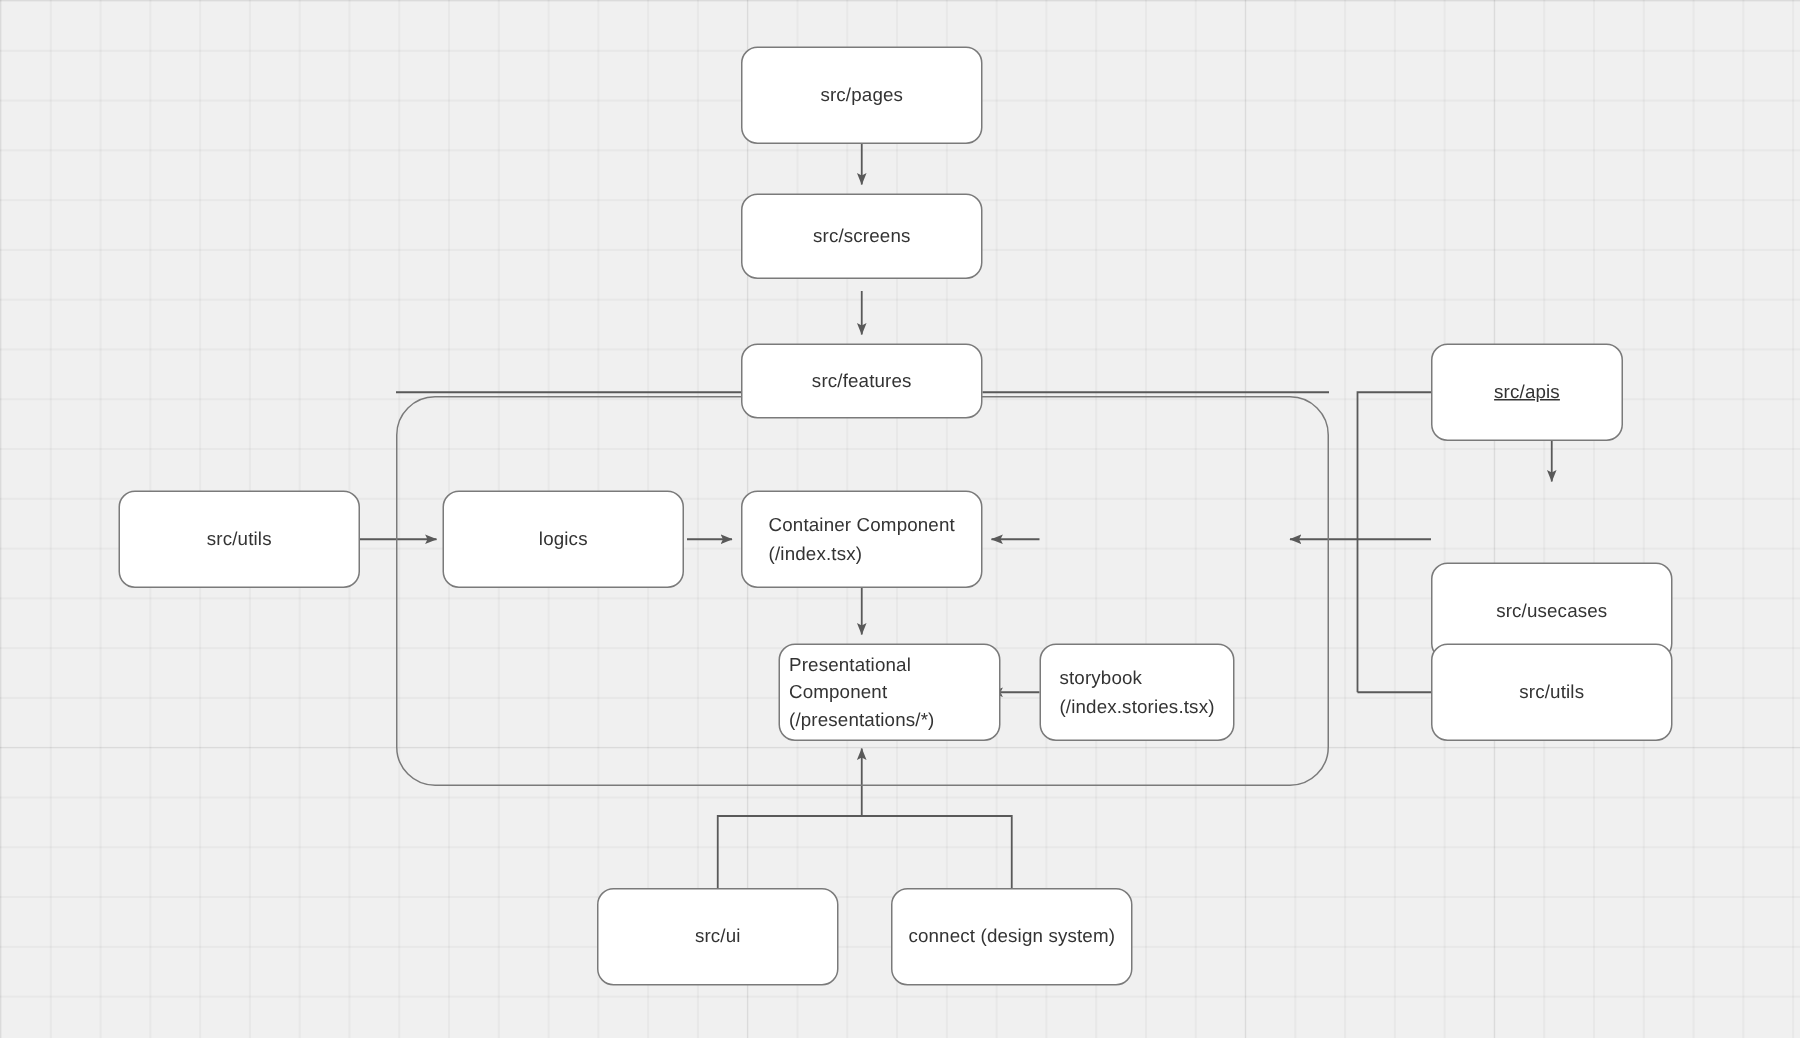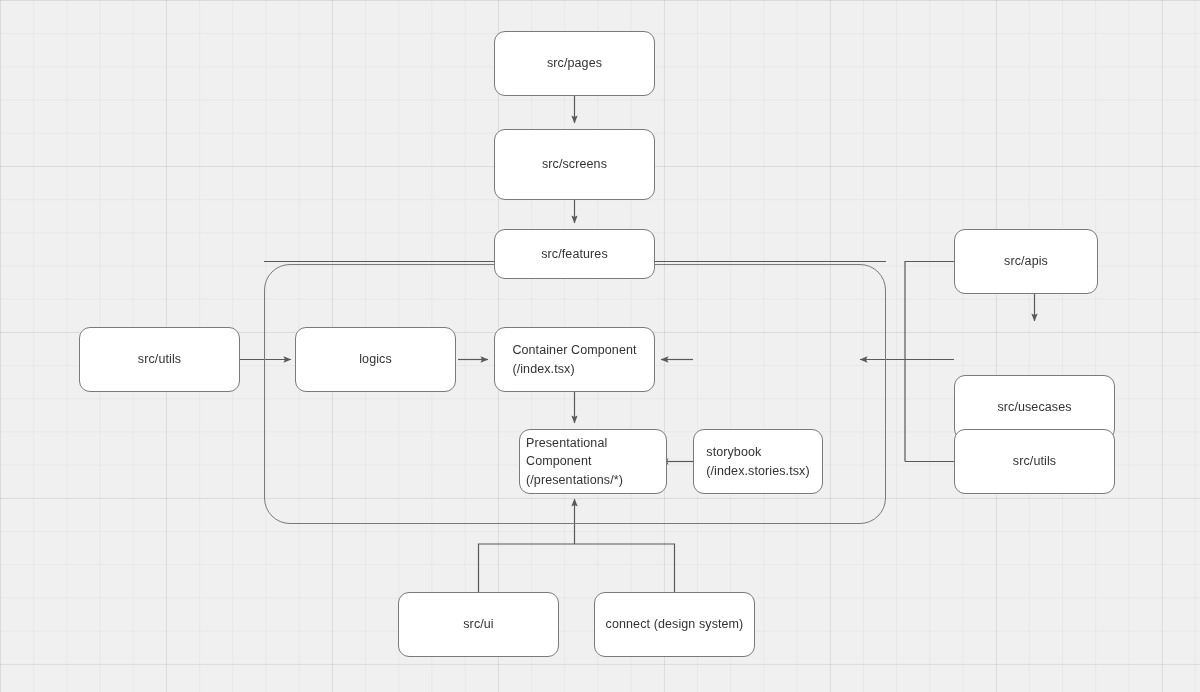--- a/index.html
+++ b/index.html
@@ -105,21 +105,21 @@
 
     </g>
   </svg>
 
   <div class="group-box" style="left:264px; top:264px; width:622px; height:260px;"></div>
 
   <div class="node" style="left:494px; top:31px; width:161px; height:65px;">
     <span class="label-lines">src/pages</span>
   </div>
 
-  <div class="node" style="left:494px; top:129px; width:161px; height:71px;">
+  <div class="node" style="left:494px; top:129px; width:161px; height:57px;">
     <span class="label-lines">src/screens</span>
   </div>
 
   <div class="node" style="left:494px; top:229px; width:161px; height:50px;">
     <span class="label-lines">src/features</span>
   </div>
 
   <div class="node" style="left:79px; top:327px; width:161px; height:65px;">
     <span class="label-lines">src/utils</span>
   </div>
@@ -137,21 +137,21 @@
   <div class="node" style="left:519px; top:429px; width:148px; height:65px;">
     <span class="label-lines">Presentational Component
 (/presentations/*)</span>
   </div>
 
   <div class="node" style="left:693px; top:429px; width:130px; height:65px;">
     <span class="label-lines">storybook
 (/index.stories.tsx)</span>
   </div>
 
-  <div class="node" style="left:954px; top:229px; width:144px; height:65px;">
+  <div class="node" style="left:954px; top:229px; width:128px; height:65px;text-decoration:underline;">
     <span class="label-lines">src/apis</span>
   </div>
 
   <div class="node" style="left:954px; top:327px; width:161px; height:65px;margin-top:48px;">
     <span class="label-lines">src/usecases</span>
   </div>
 
   <div class="node" style="left:954px; top:429px; width:161px; height:65px;">
     <span class="label-lines">src/utils</span>
   </div>

